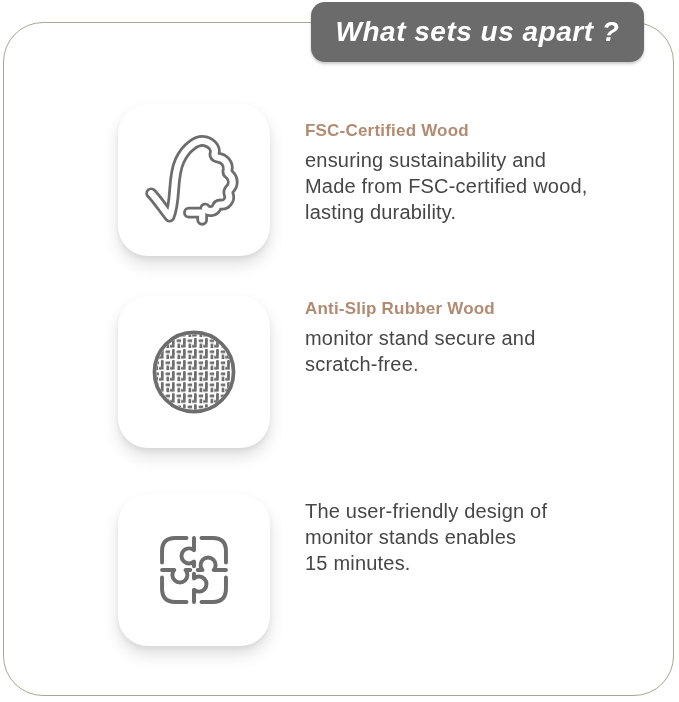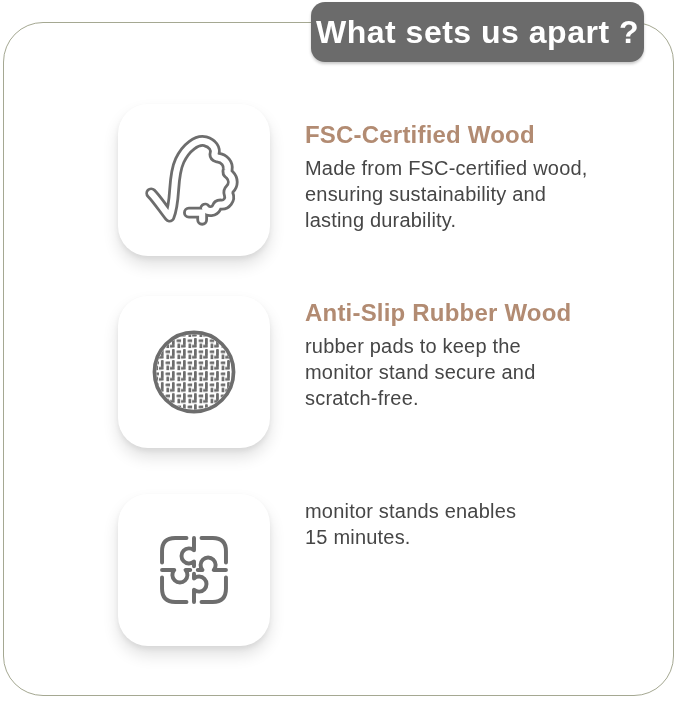--- a/index.html
+++ b/index.html
@@ -16,34 +16,35 @@
   }
   .header{
     position:absolute;left:311px;top:2px;width:333px;height:60px;
     background:var(--header-bg,#6b6b6b);
     border-radius:14px;
     display:flex;align-items:center;justify-content:center;
     box-shadow:0 2px 3px rgba(0,0,0,.22);
   }
   .header-title{
     color:var(--header-text,#ffffff);
-    font-size:32px;font-weight:bold;letter-spacing:.5px;
+    font-size:28px;font-weight:bold;letter-spacing:.5px;
     white-space:nowrap;
+    font-style:italic;
   }
   .card{
     position:absolute;left:118px;width:152px;height:152px;
     background:#ffffff;border-radius:30px;
     box-shadow:0 3px 5px rgba(0,0,0,.06),0 9px 16px rgba(0,0,0,.12);
     display:flex;align-items:center;justify-content:center;
   }
   .c1{top:104px}.c2{top:296px}.c3{top:494px}
   .ftext{position:absolute;left:305px;width:310px}
   .t1{top:121px}.t2{top:299px}.t3{top:498px}
   .ftitle{
-    margin:0 0 6px 0;font-size:24px;font-weight:bold;
+    margin:0 0 6px 0;font-size:17px;font-weight:bold;
     color:var(--title-color,#b28b72);letter-spacing:.2px;
   }
   .fline{
     margin:0;font-size:20px;line-height:26px;
     color:var(--body-color,#464646);letter-spacing:.2px;
   }
   svg .tube-outer{stroke:var(--icon-stroke,#6d6d6d);fill:none;stroke-linecap:round;stroke-linejoin:round}
   svg .tube-inner{stroke:#ffffff;fill:none;stroke-linecap:round;stroke-linejoin:round}
   svg .line{stroke:var(--icon-stroke,#6d6d6d);fill:none;stroke-linecap:round;stroke-linejoin:round}
 </style>
@@ -63,22 +64,22 @@
       <path d="M45,82 L58,82 L58,89"></path>
     </g>
     <g class="tube-inner" stroke-width="6">
       <path d="M8,63 C13,68 19,77 26,86 C33,69 28,48 36,31 C42,18 53,10 61,12 C68,14 72,19 70,25 Q70,27 73,28 C80,29 84,34 83,40 Q82,43 85,45 C89,49 89,55 85,59 Q83,61 84,64 C86,69 82,75 76,74 Q73,74 72,77 C70,81 64,82 61,78"></path>
       <path d="M45,82 L58,82 L58,89"></path>
     </g>
   </svg>
 </div>
 <div class="ftext t1">
   <h3 class="ftitle">FSC-Certified Wood</h3>
+  <p class="fline">ensuring sustainability and</p>
   <p class="fline">Made from FSC-certified wood,</p>
-  <p class="fline">ensuring sustainability and</p>
   <p class="fline">lasting durability.</p>
 </div>
 
 <div class="card c2">
   <svg width="92" height="92" viewBox="0 0 100 100">
     <defs>
       <pattern id="weave" width="12" height="12" patternUnits="userSpaceOnUse">
         <rect x="2" y="1" width="3" height="8" rx="1" fill="#6d6d6d"></rect>
         <rect x="7" y="2.5" width="8" height="3" rx="1" fill="#6d6d6d"></rect>
         <rect x="8" y="7" width="3" height="8" rx="1" fill="#6d6d6d"></rect>
@@ -87,35 +88,35 @@
       <clipPath id="padclip">
           <circle cx="50" cy="50" r="41"></circle>
         </clipPath>
     </defs>
     <rect x="5" y="5" width="90" height="90" fill="url(#weave)" clip-path="url(#padclip)"></rect>
     <circle class="line" cx="50" cy="50" r="43" stroke-width="4"></circle>
   </svg>
 </div>
 <div class="ftext t2">
   <h3 class="ftitle">Anti-Slip Rubber Wood</h3>
-  <p class="fline">rubber pads to keep the</p>
   <p class="fline">monitor stand secure and</p>
   <p class="fline">scratch-free.</p>
 </div>
 
 <div class="card c3">
   <svg width="94" height="94" viewBox="0 0 100 100">
     <g class="line" stroke-width="4.2">
       <path d="M42,16 L30,16 Q16,16 16,30 L16,42"></path>
       <path d="M58,16 L70,16 Q84,16 84,30 L84,42"></path>
       <path d="M16,58 L16,70 Q16,84 30,84 L42,84"></path>
       <path d="M84,58 L84,70 Q84,84 70,84 L58,84"></path>
       <path d="M50,16 L50,29 A8,8 0 1 0 50,41 L50,46"></path>
       <path d="M16,50 L29,50 A8,8 0 1 0 41,50 L46,50"></path>
       <path d="M54,50 L59,50 A8,8 0 1 1 71,50 L84,50"></path>
       <path d="M50,54 L50,59 A8,8 0 1 1 50,71 L50,84"></path>
     </g>
   </svg>
 </div>
 <div class="ftext t3">
+  <p class="fline">The user-friendly design of</p>
   <p class="fline">monitor stands enables</p>
   <p class="fline">15 minutes.</p>
 </div>
 
 </body></html>

